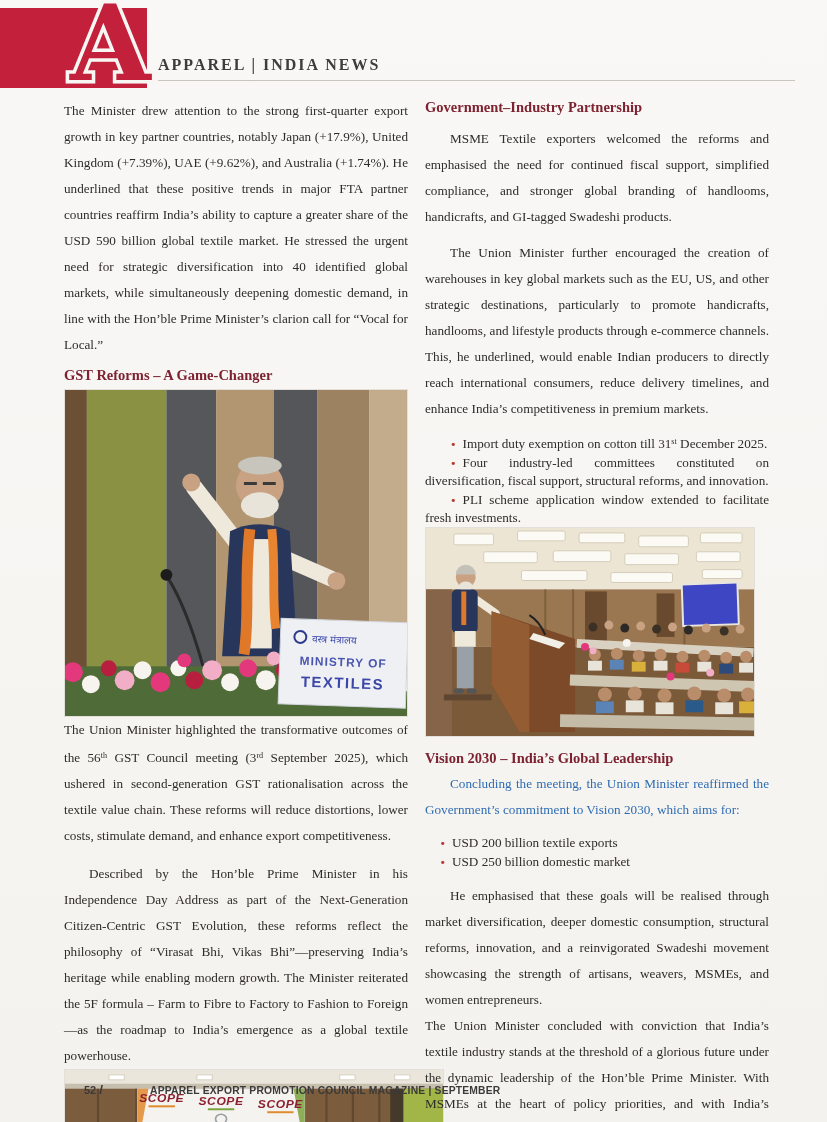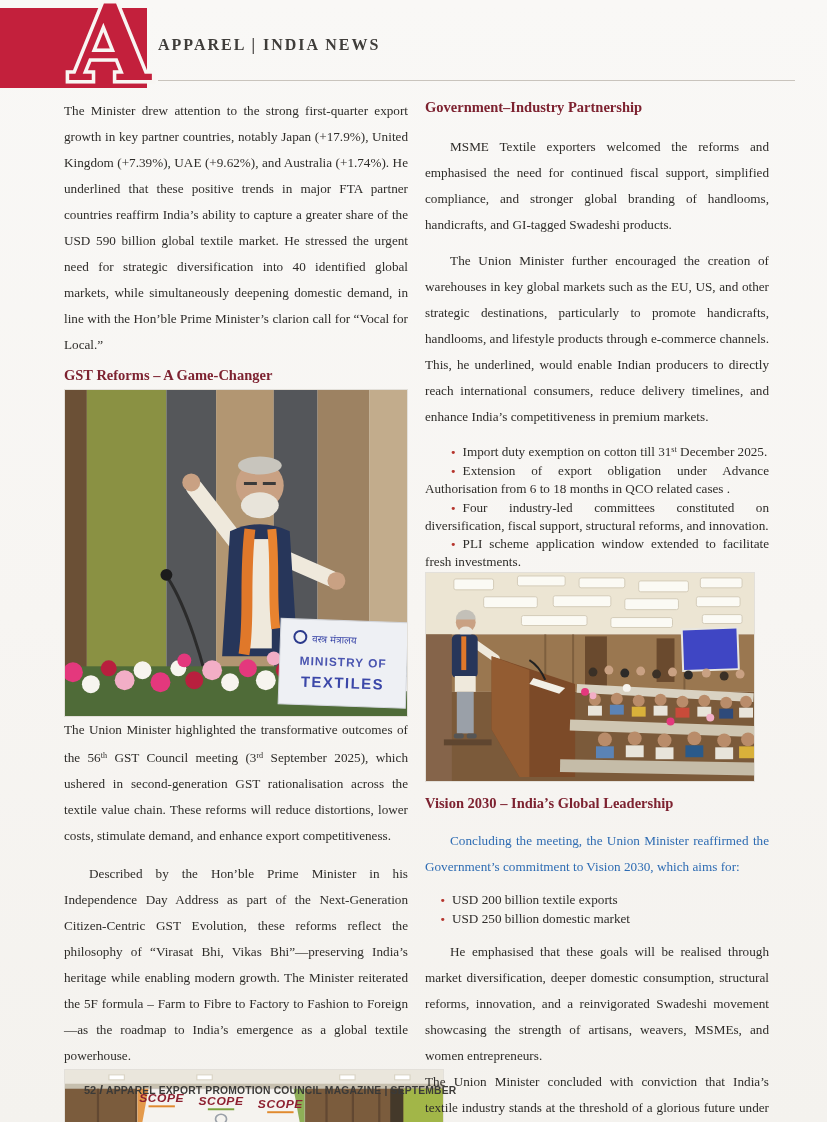--- a/index.html
+++ b/index.html
@@ -15,34 +15,34 @@
   .page{
     position:relative;width:827px;height:1122px;overflow:hidden;
     background:linear-gradient(180deg,#f9f8f6 0%,#f7f5f2 55%,#f4f2ee 100%);
   }
   
   .hdr{position:relative;height:98px;}
   .brand-red-box{position:absolute;left:0;top:8px;width:147px;height:80px;background:var(--brand-red);}
   .brand-svg{position:absolute;left:58px;top:-16px;}
   .brand-svg text{font-family:"DejaVu Serif",serif;font-weight:bold;font-size:104px;
     fill:var(--brand-red);stroke:#f8f6f3;stroke-width:7px;paint-order:stroke;}
-  .page-title{position:absolute;left:158px;top:36px;font-family:"Liberation Serif",serif;
+  .page-title{position:absolute;left:158px;top:56px;font-family:"Liberation Serif",serif;
     font-size:16px;font-weight:bold;letter-spacing:2px;color:#3f3d3a;}
   .title-rule{position:absolute;left:158px;right:32px;top:80px;height:1px;background:#c9c4bd;}
   
   .columns{display:flex;gap:17px;padding:0 58px 0 64px;}
   .col{width:344px;}
   .col-right{width:345px;}
   .body-text{font-size:13.2px;line-height:26px;color:var(--text-ink);text-align:justify;}
   .indent{text-indent:1.9em;}
   .blue{color:var(--link-blue);}
   .sub-heading{font-size:14.5px;line-height:18px;font-weight:bold;color:var(--heading-maroon);}
   .h-gst{margin:8px 0 5px;}
-  .h-partner{margin:0 0 18px;}
-  .h-vision{margin:12px 0 16px;}
+  .h-partner{margin:0 0 10px;}
+  .h-vision{margin:12px 0 4px;}
   .sup{font-size:.62em;vertical-align:.45em;} .sp10{height:10px;} .sp12{height:12px;}
   .bullet-line{font-size:13.2px;line-height:17.3px;color:var(--text-ink);text-align:justify;
     text-indent:1.9em;margin:1px 0;}
   .dot{color:var(--bullet-red);font-family:"DejaVu Sans",sans-serif;font-size:11px;padding-right:6px;}
   .vision .bullet-line{text-indent:1.1em;text-align:left;margin:1px 0;}
   
   figure.photo{margin:0;line-height:0;background:#ddd;border:1px solid #e3e0da;}
   .photo1{width:344px;height:328px;margin:2px 0 12px;}
   .photo2{width:380px;height:216px;margin:3px 0 0;}
   .photo3{width:330px;height:210px;margin:10px 0 0;}
@@ -50,21 +50,21 @@
   .t-hindi{font-family:"DejaVu Sans",sans-serif;font-size:10px;fill:#3b47a8;}
   .t-en1{font-family:"Liberation Sans",sans-serif;font-weight:bold;font-size:12px;letter-spacing:1px;fill:#4a55b0;}
   .t-en2{font-family:"Liberation Sans",sans-serif;font-weight:bold;font-size:15px;letter-spacing:1.5px;fill:#3b47a8;}
   .t-scope{font-family:"Liberation Sans",sans-serif;font-weight:bold;font-style:italic;font-size:11px;
     letter-spacing:.5px;fill:#8d2030;}
   
   .ftr{position:absolute;left:84px;top:1080px;font-family:"Liberation Sans",sans-serif;
     color:#3b3a38;white-space:nowrap;}
   .page-num{font-size:11px;font-weight:bold;}
   .foot-sep{font-size:13.5px;font-weight:bold;padding:0 3px;}
-  .foot-text{font-size:10.3px;font-weight:bold;letter-spacing:.2px;}
+  .foot-text{font-size:10.3px;font-weight:bold;letter-spacing:.2px;margin-left:44px;}
 </style>
 </head>
 <body>
 
 <div class="page">
 
   <header class="hdr">
     <div class="brand-red-box"></div>
     <svg class="brand-svg" width="170" height="120">
       <text x="12" y="96">A</text>
@@ -244,21 +244,20 @@
     <section class="col col-right">
       <h2 class="sub-heading h-partner">Government–Industry Partnership</h2>
 
       <p class="body-text indent">MSME Textile exporters welcomed the reforms and emphasised the need for continued fiscal support, simplified compliance, and stronger global branding of handlooms, handicrafts, and GI-tagged Swadeshi products.</p>
       <div class="sp10"></div>
       <p class="body-text indent">The Union Minister further encouraged the creation of warehouses in key global markets such as the EU, US, and other strategic destinations, particularly to promote handicrafts, handlooms, and lifestyle products through e-commerce channels. This, he underlined, would enable Indian producers to directly reach international consumers, reduce delivery timelines, and enhance India’s competitiveness in premium markets.</p>
       <div class="sp10"></div>
 
       <div>
         <p class="bullet-line"><span class="dot">•</span><span>Import duty exemption on cotton till 31</span><span class="sup">st</span><span> December 2025.</span></p>
-        <p class="bullet-line"><span class="dot">•</span><span>Extension of export obligation under Advance Authorisation from 6 to 18 months in QCO related cases .</span></p>
         <p class="bullet-line"><span class="dot">•</span><span>Four industry-led committees constituted on diversification, fiscal support, structural reforms, and innovation.</span></p>
         <p class="bullet-line"><span class="dot">•</span><span>PLI scheme application window extended to facilitate fresh investments.</span></p>
       </div>
 
       <figure class="photo photo3">
         <svg viewBox="0 0 330 210" preserveAspectRatio="none">
           <rect width="330" height="62" fill="#ece5d3"></rect>
           <g fill="#fbfaf4" stroke="#d4ccb8">
             <rect x="28" y="6" width="40" height="11" rx="2"></rect>
               <rect x="92" y="3" width="48" height="10" rx="2"></rect>

